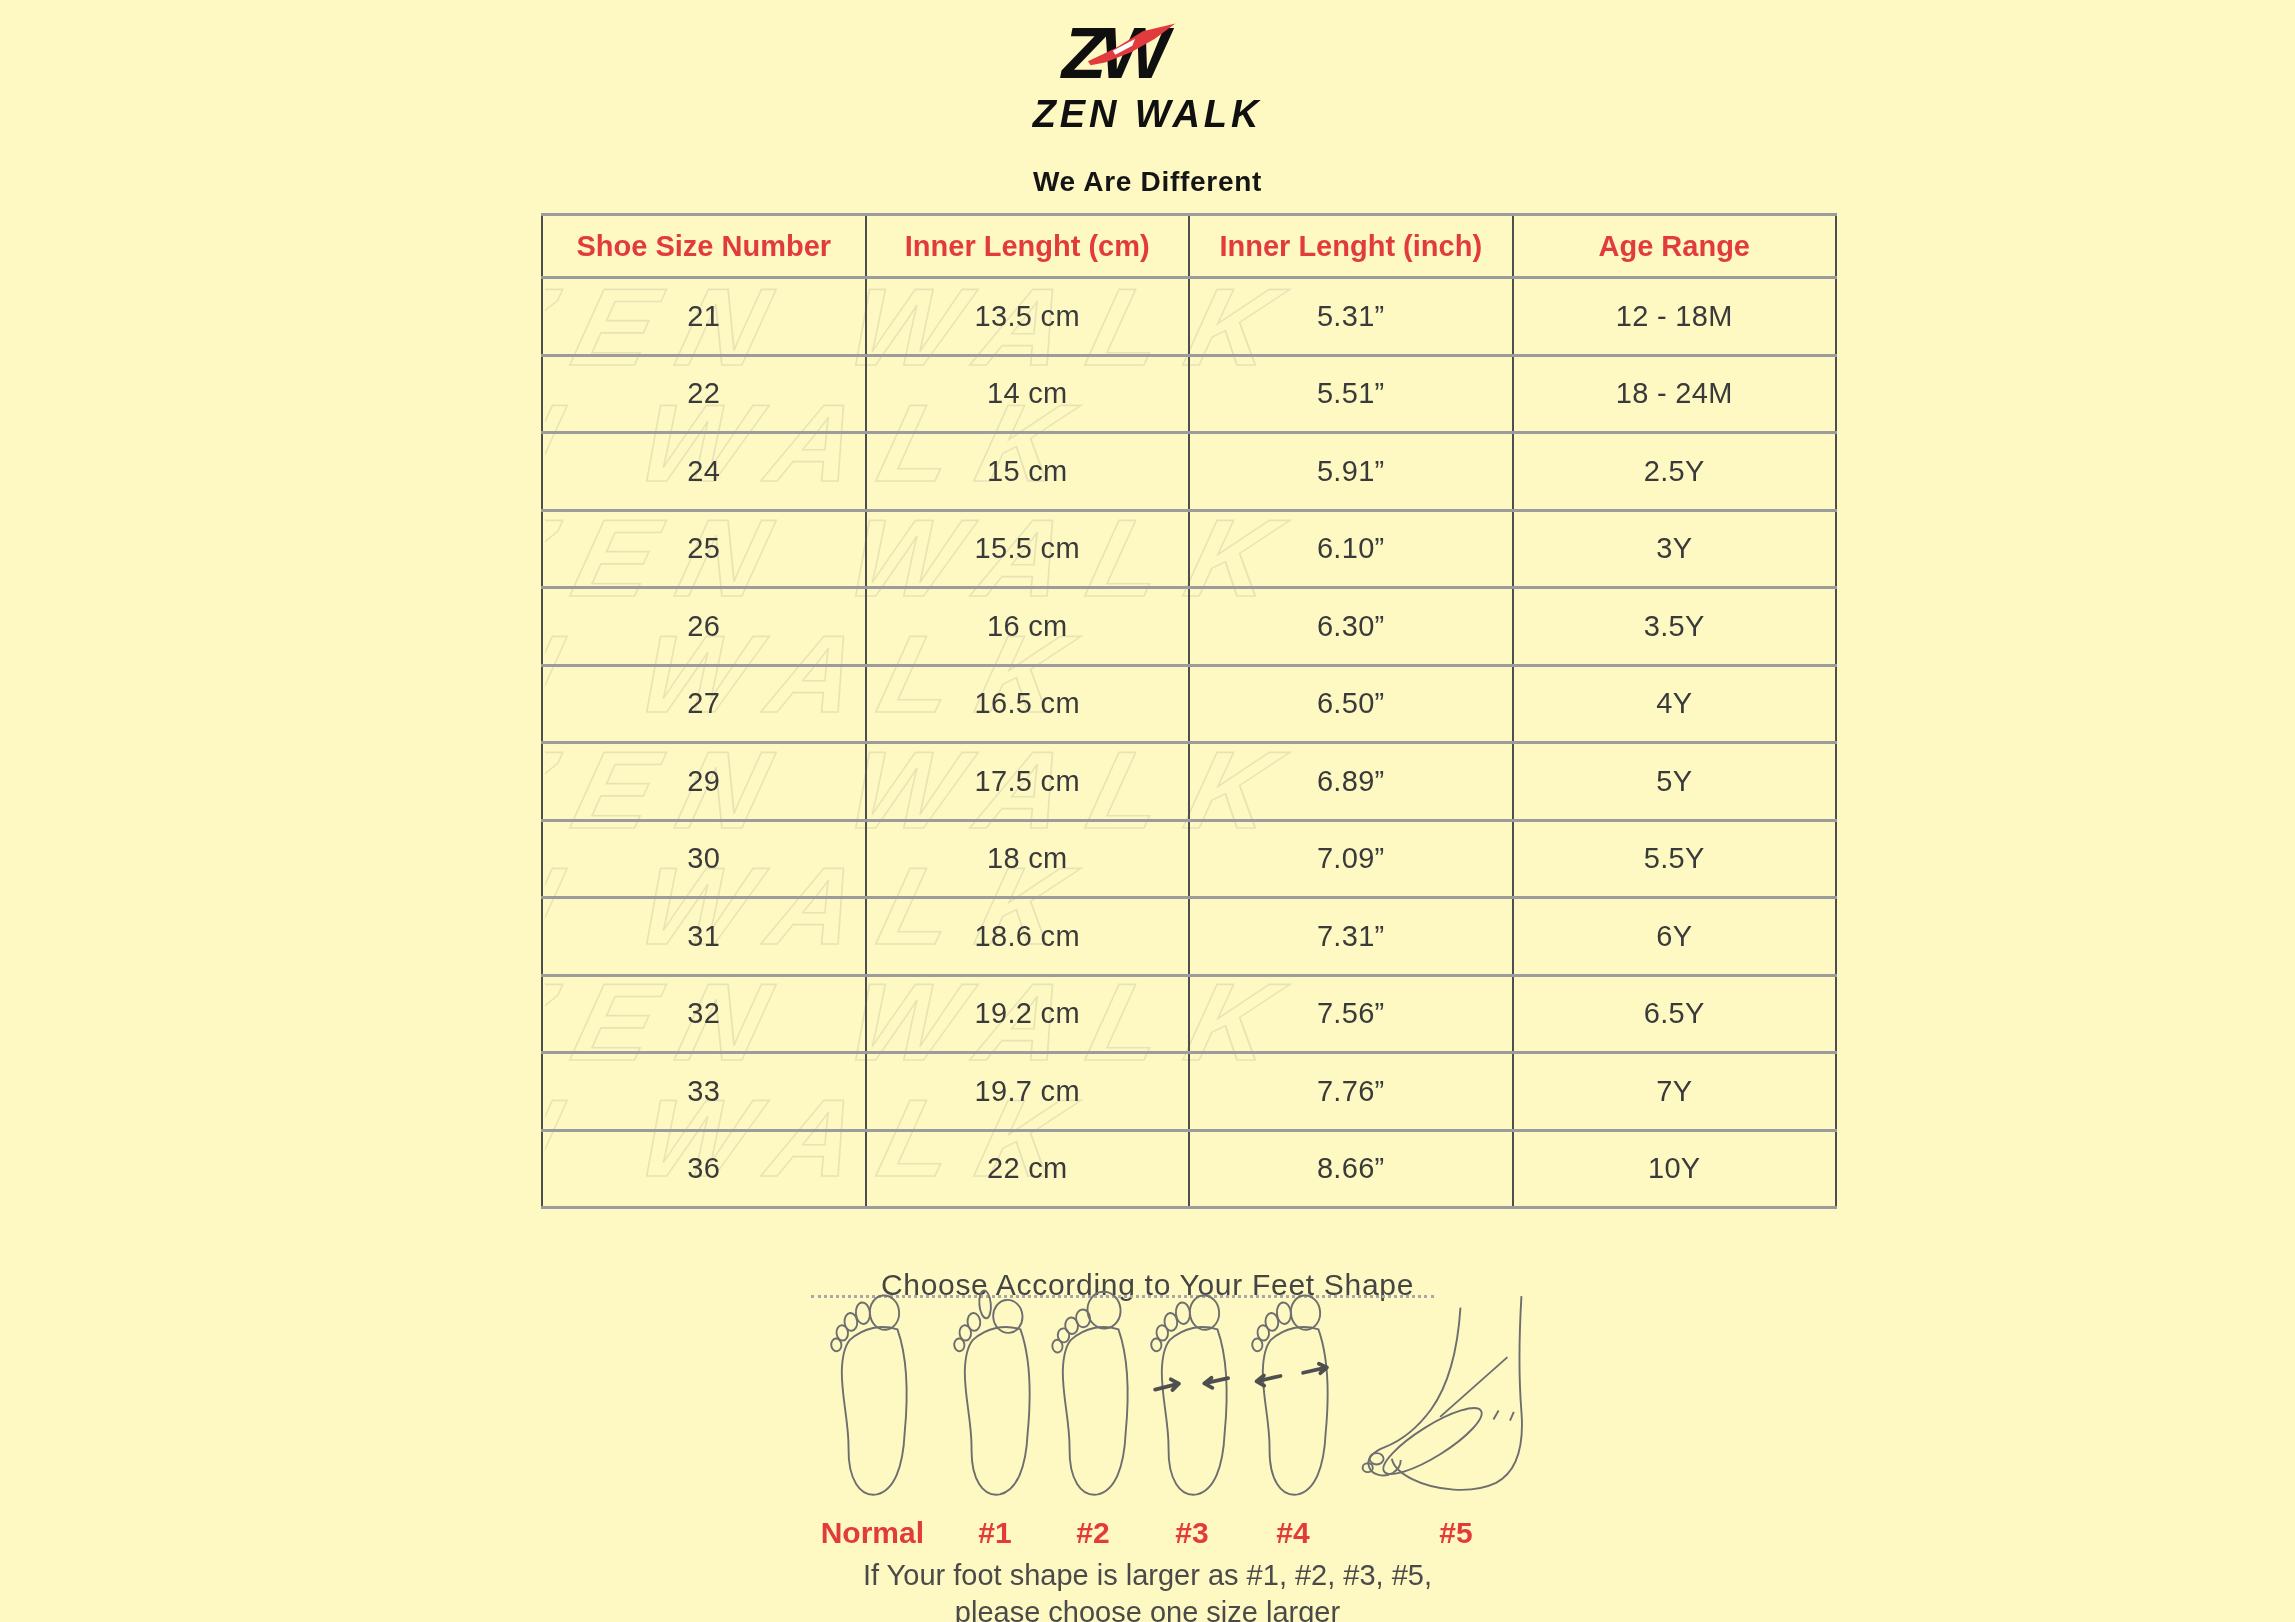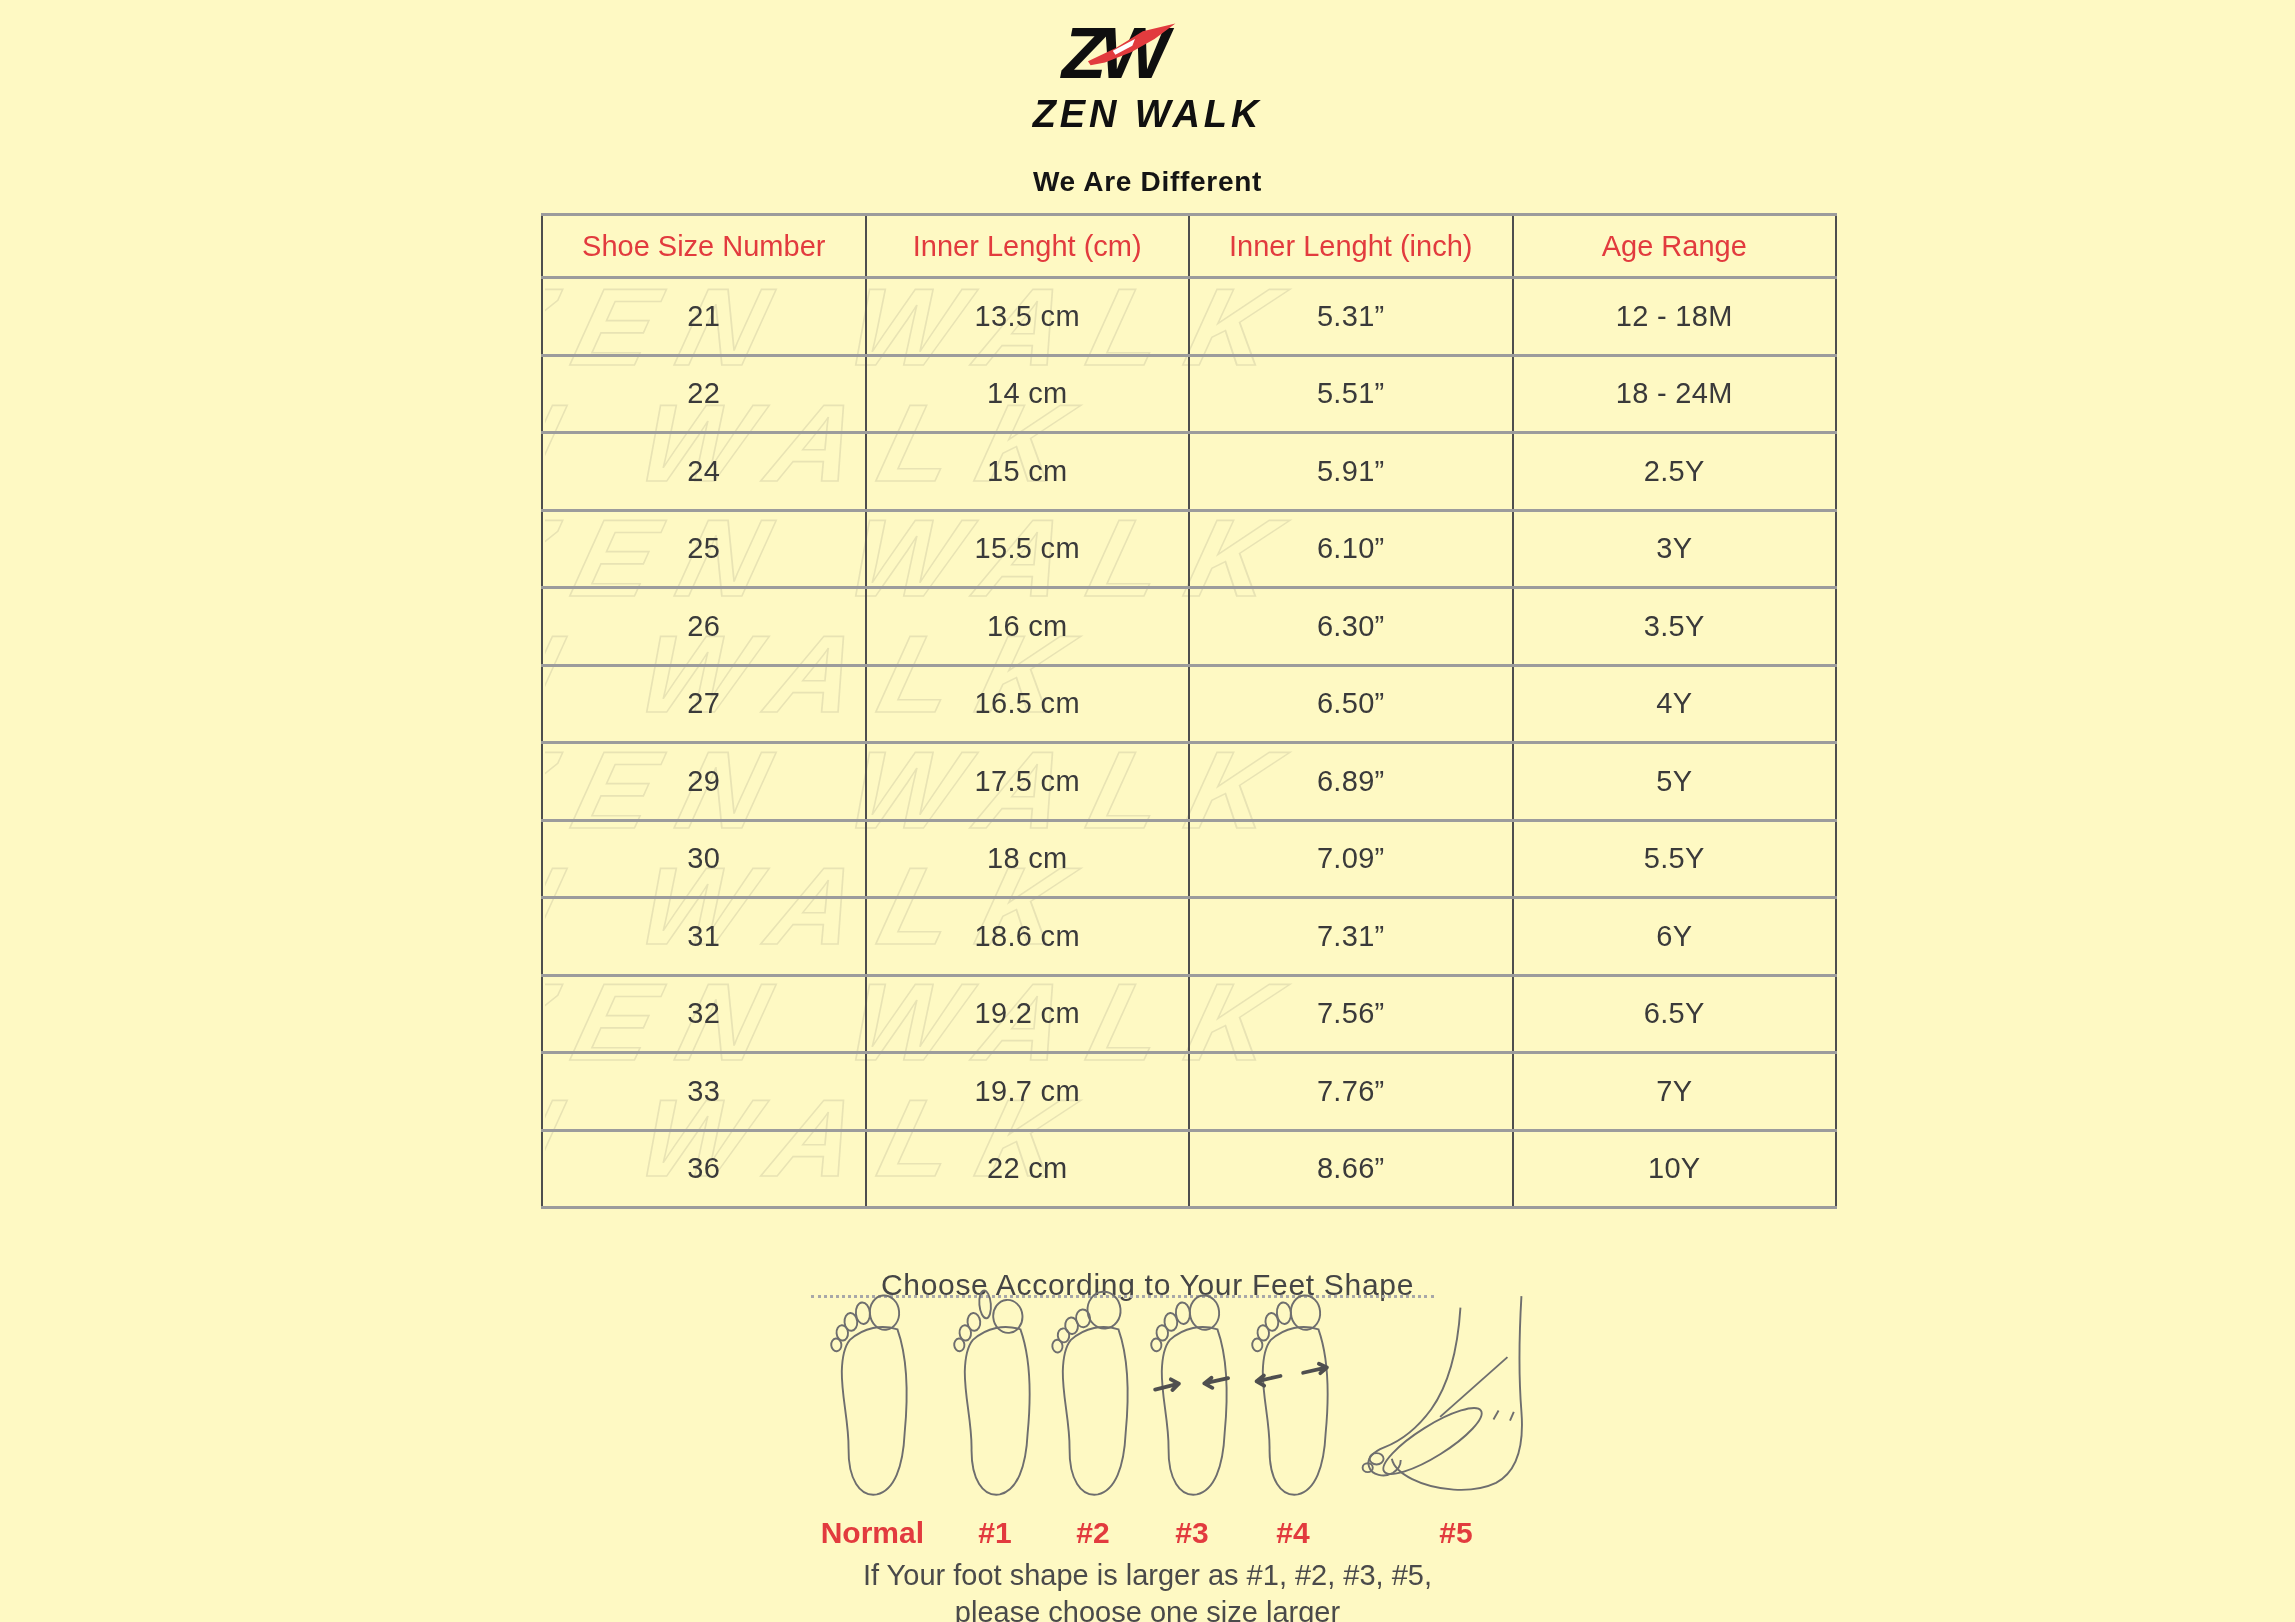--- a/index.html
+++ b/index.html
@@ -26,21 +26,21 @@
   .wm:nth-child(5){top:509px;} .wm:nth-child(6){top:625px;}
   .wm:nth-child(7){top:741px;}.wm:nth-child(8){top:857px;}
 
   table.size-table{position:relative;z-index:1;width:100%;height:100%;
       border-collapse:collapse;table-layout:fixed;background:transparent;
       border:2.6px solid #5a5a5a;}
   .size-table th,.size-table td{
       border-left:2px solid #4e4e4e;border-right:2px solid #4e4e4e;
       border-top:3.3px solid #9c9c9c;border-bottom:3.3px solid #9c9c9c;
       text-align:center;vertical-align:middle;padding:0;}
-  .size-table th{height:60px;font-size:29px;font-weight:normal;color:#e23b3e;}
+  .size-table th{height:60px;font-size:29px;font-weight:bold;color:#e23b3e;}
   .size-table td{font-size:29px;color:#3a3a3a;letter-spacing:0.3px;}
 
   
   .feet-title{position:absolute;left:0;top:1268px;width:100%;text-align:center;
       font-size:30px;color:#454545;letter-spacing:0.7px;}
   .feet{position:absolute;left:811px;top:1277px;width:779px;height:277px;}
   .tiptoe-line{position:absolute;left:0;top:18.3px;width:623px;border-top:3.3px dotted #a8a8a8;}
   .foot-fig{position:absolute;top:9.2px;display:flex;flex-direction:column;
       align-items:center;height:264px;}
   .foot-fig svg{flex:0 0 auto;}

